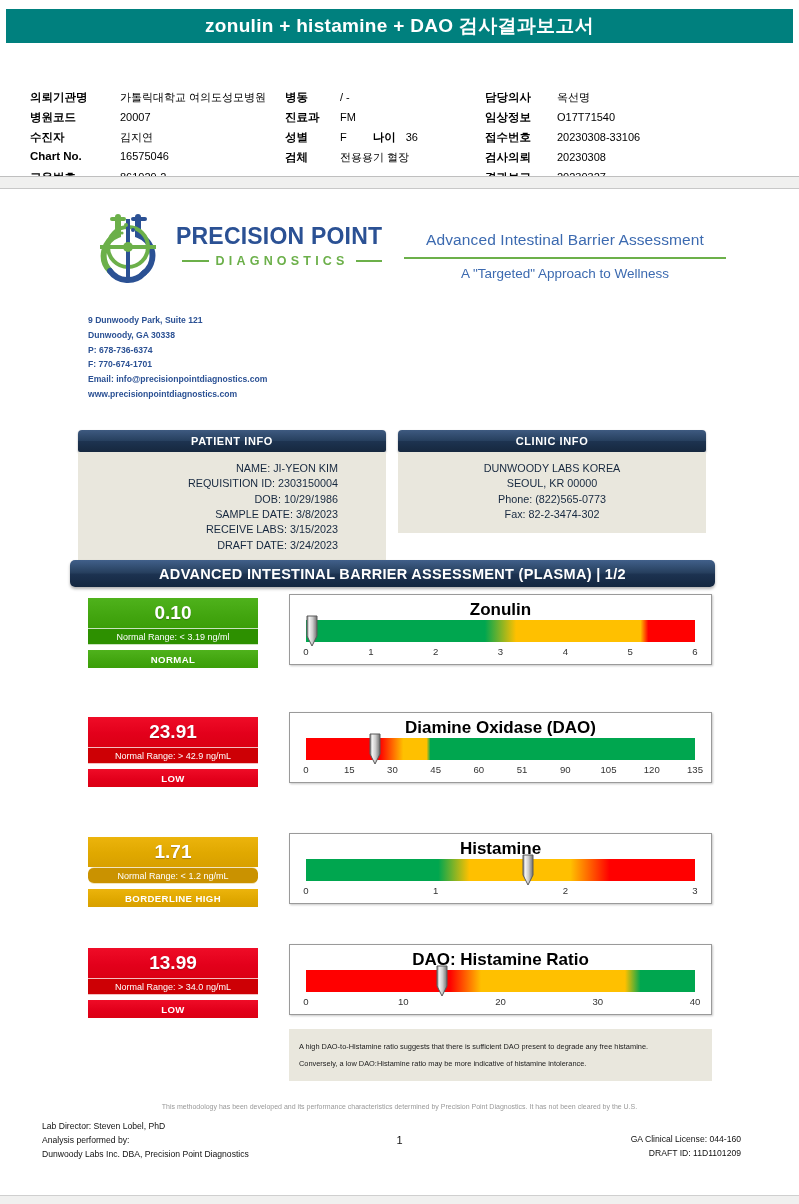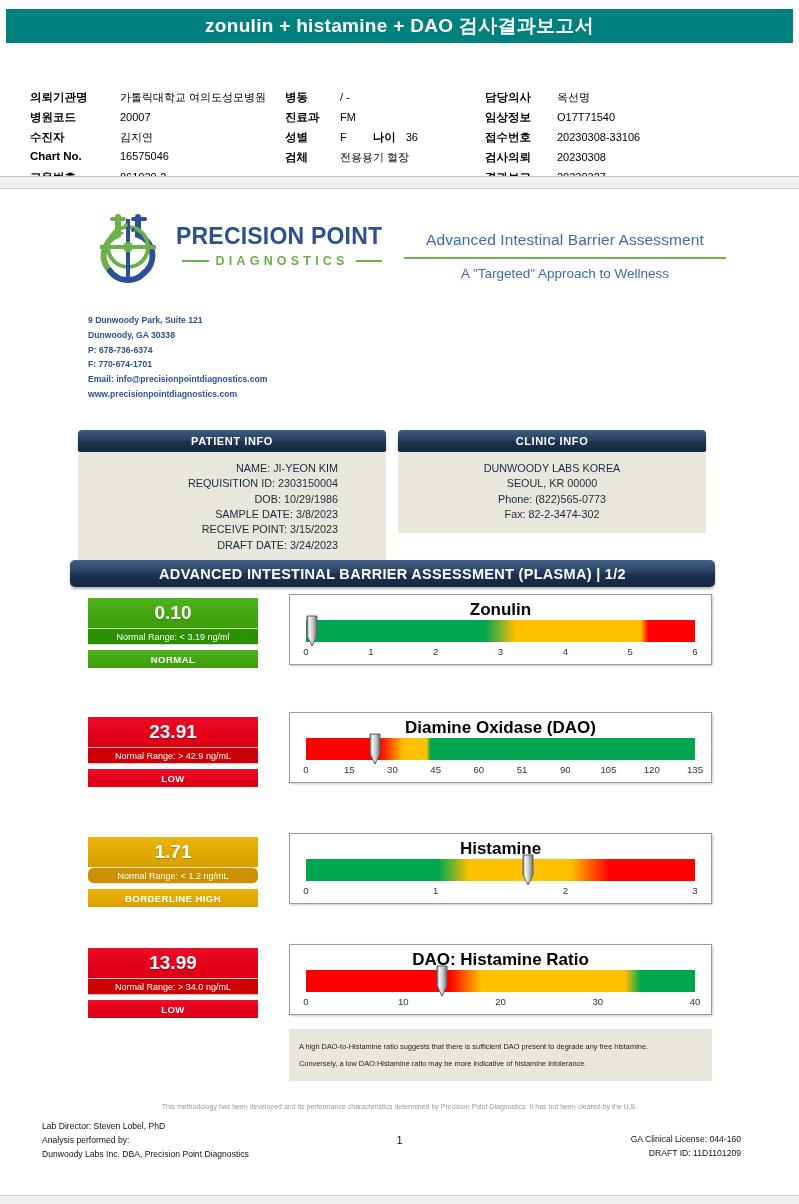--- a/index.html
+++ b/index.html
@@ -391,21 +391,21 @@
       <div>www.precisionpointdiagnostics.com</div>
     </div>
 
   <div class="panel panel-left">
     <div class="panel-head">PATIENT INFO</div>
     <div class="panel-body">
         <div class="pi-row"><span class="pi-k">NAME: </span><span class="pi-v">JI-YEON KIM</span></div>
         <div class="pi-row"><span class="pi-k">REQUISITION ID: </span><span class="pi-v">2303150004</span></div>
         <div class="pi-row"><span class="pi-k">DOB: </span><span class="pi-v">10/29/1986</span></div>
         <div class="pi-row"><span class="pi-k">SAMPLE DATE: </span><span class="pi-v">3/8/2023</span></div>
-        <div class="pi-row"><span class="pi-k">RECEIVE POINT: </span><span class="pi-v">3/15/2023</span></div>
+        <div class="pi-row"><span class="pi-k">RECEIVE LABS: </span><span class="pi-v">3/15/2023</span></div>
         <div class="pi-row"><span class="pi-k">DRAFT DATE: </span><span class="pi-v">3/24/2023</span></div>
       </div>
   </div>
 
   <div class="panel panel-right">
     <div class="panel-head">CLINIC INFO</div>
     <div class="panel-body right">
         <div>DUNWOODY LABS KOREA</div>
         <div>SEOUL, KR 00000</div>
         <div>Phone: (822)565-0773</div>

